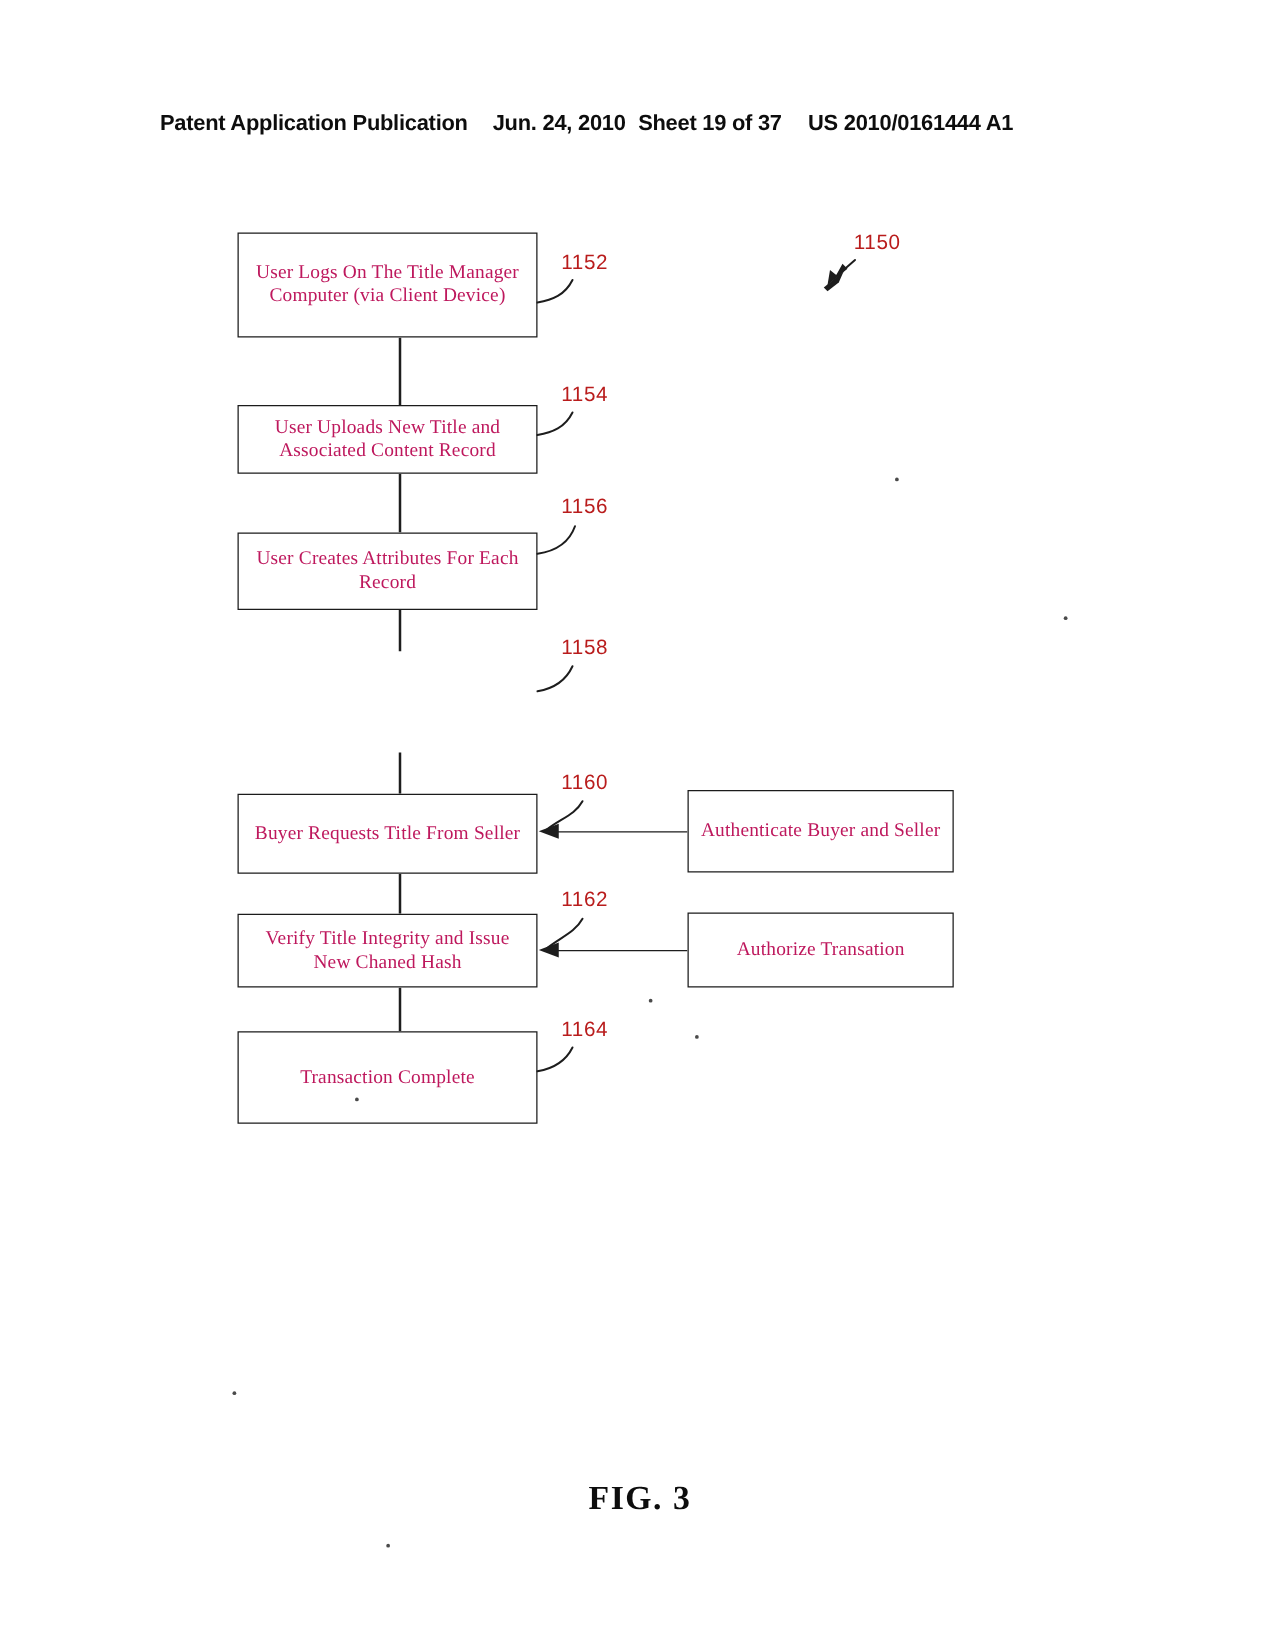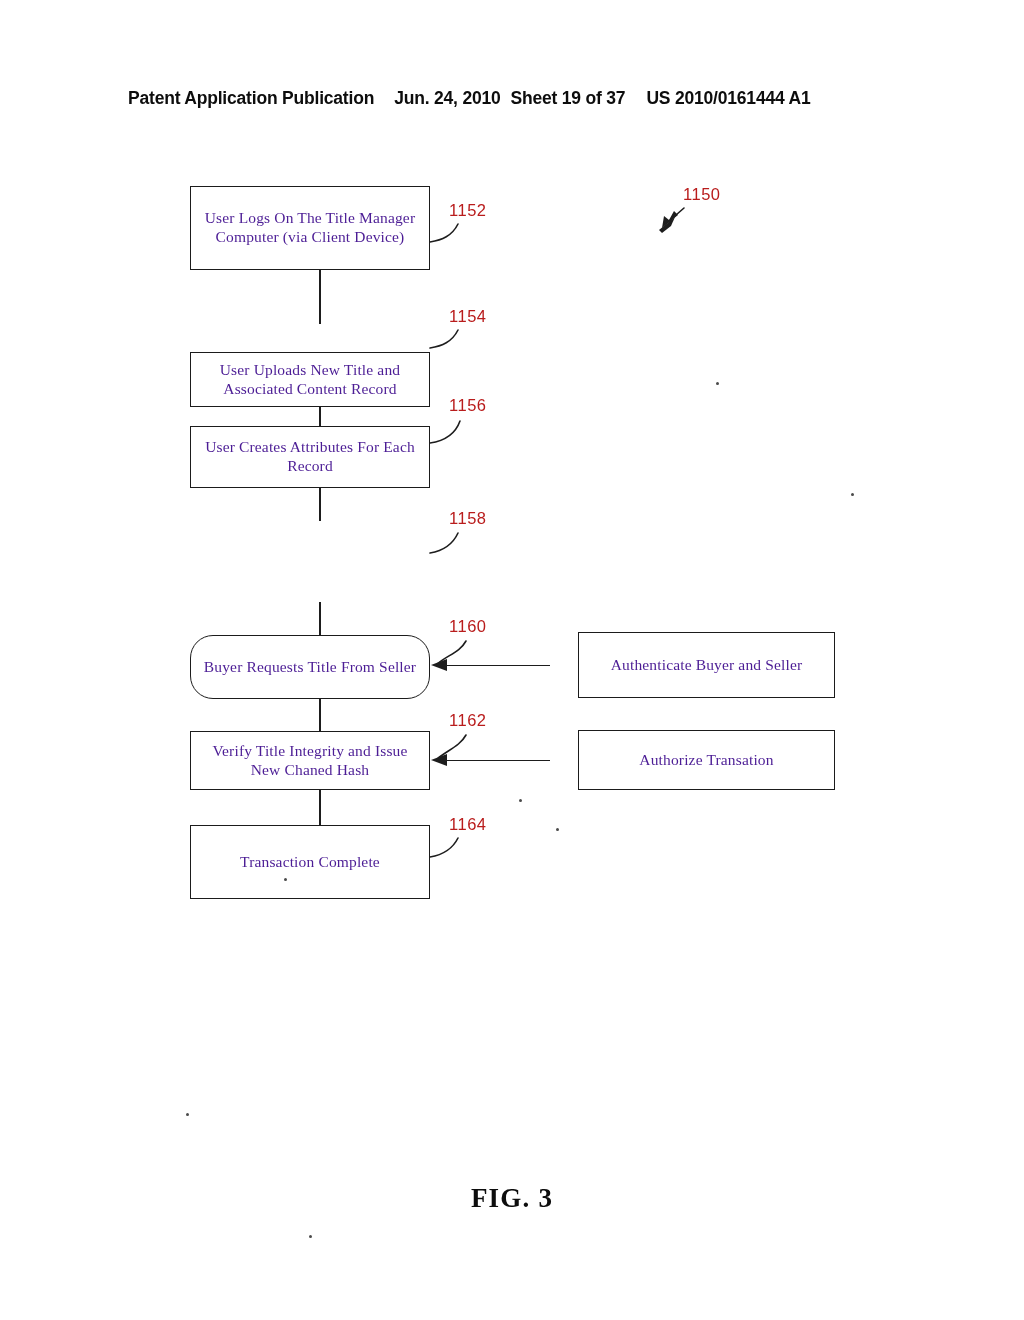--- a/index.html
+++ b/index.html
@@ -45,30 +45,30 @@
     box-sizing: border-box;
     border: 1.5px solid #1b1b1b;
     background: #ffffff;
     display: flex;
     align-items: center;
     justify-content: center;
     text-align: center;
     font-family: "Liberation Serif", "DejaVu Serif", serif;
     font-size: 15.5px;
     line-height: 1.22;
-    color: #4c1d95;
+    color: #be185d;
     padding: 2px 6px;
     letter-spacing: 0.15px;
   }
   .fbox .btext { display: block; width: 100%; }
 
   
   .col-main { left: 190px; width: 240px; }
   
-  .col-side { left: 550px; width: 257px; margin-left: 28px; }
+  .col-side { left: 550px; width: 213px; }
 
   
   .vline {
     position: absolute;
     left: 319px;
     width: 1.6px;
     background: #1d1d1d;
   }
   .hline {
     position: absolute;
@@ -134,30 +134,30 @@
   <div class="vline" style="top:699px;  height:32px;"></div>
   <div class="vline" style="top:790px;  height:35px;"></div>
 
   <div class="hline" style="left:438px; top:665px; width:112px;"></div>
   <div class="hline" style="left:438px; top:760px; width:112px;"></div>
 
   <div class="fbox col-main" style="top:186px; height:84px;">
     <span class="btext">User Logs On The Title Manager Computer (via Client Device)</span>
   </div>
 
-  <div class="fbox col-main" style="top:324px; height:55px;margin-top:28px;">
+  <div class="fbox col-main" style="top:324px; height:55px;">
     <span class="btext">User Uploads New Title and Associated Content Record</span>
   </div>
 
   <div class="fbox col-main" style="top:426px; height:62px;">
     <span class="btext">User Creates Attributes For Each Record</span>
   </div>
 
 
-  <div class="fbox col-main" style="top:635px; height:64px;border-radius:23px;">
+  <div class="fbox col-main" style="top:635px; height:64px;">
     <span class="btext">Buyer Requests Title From Seller</span>
   </div>
 
   <div class="fbox col-main" style="top:731px; height:59px;">
     <span class="btext">Verify Title Integrity and Issue New Chaned Hash</span>
   </div>
 
   <div class="fbox col-main" style="top:825px; height:74px;">
     <span class="btext">Transaction Complete</span>
   </div>

